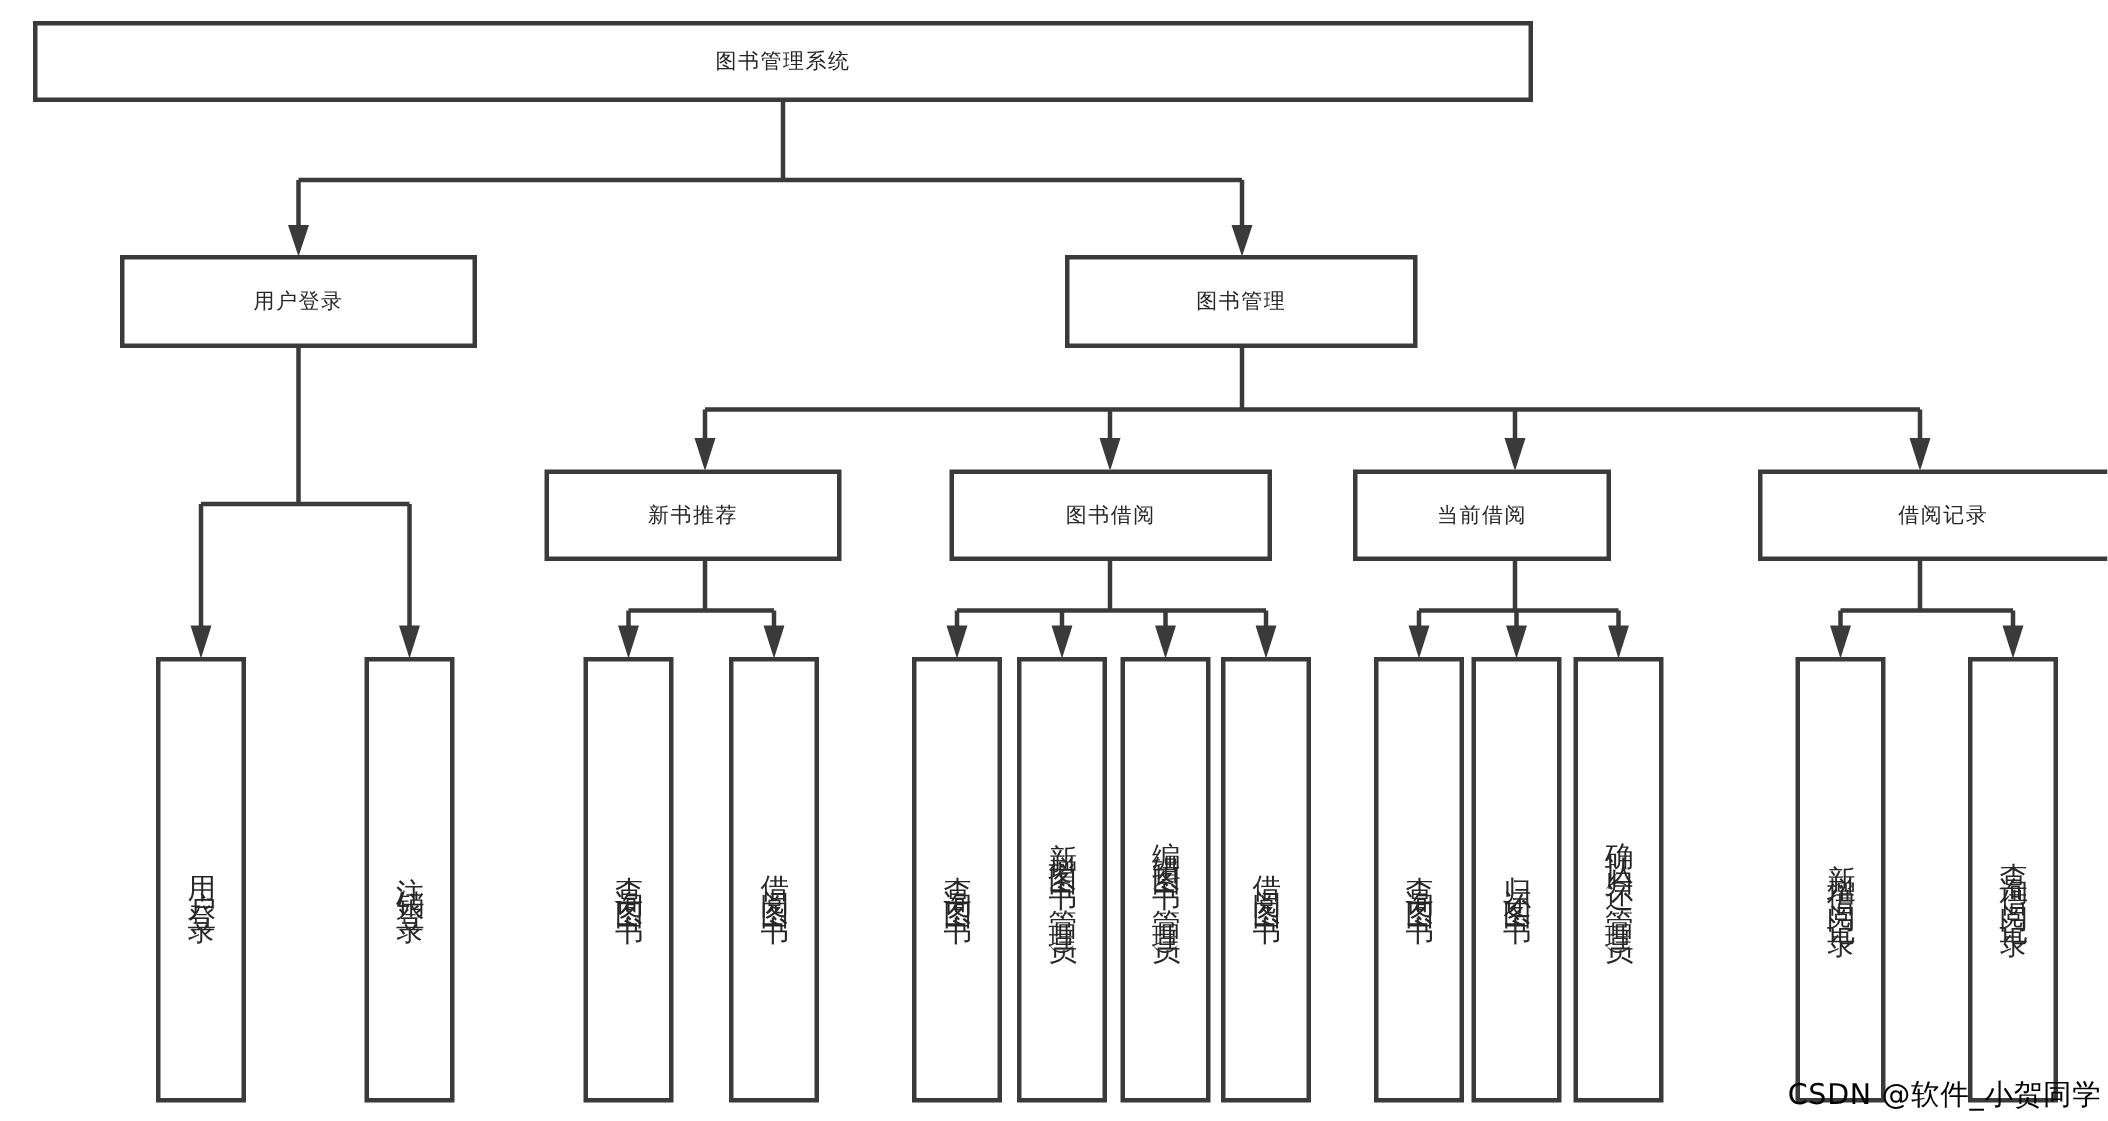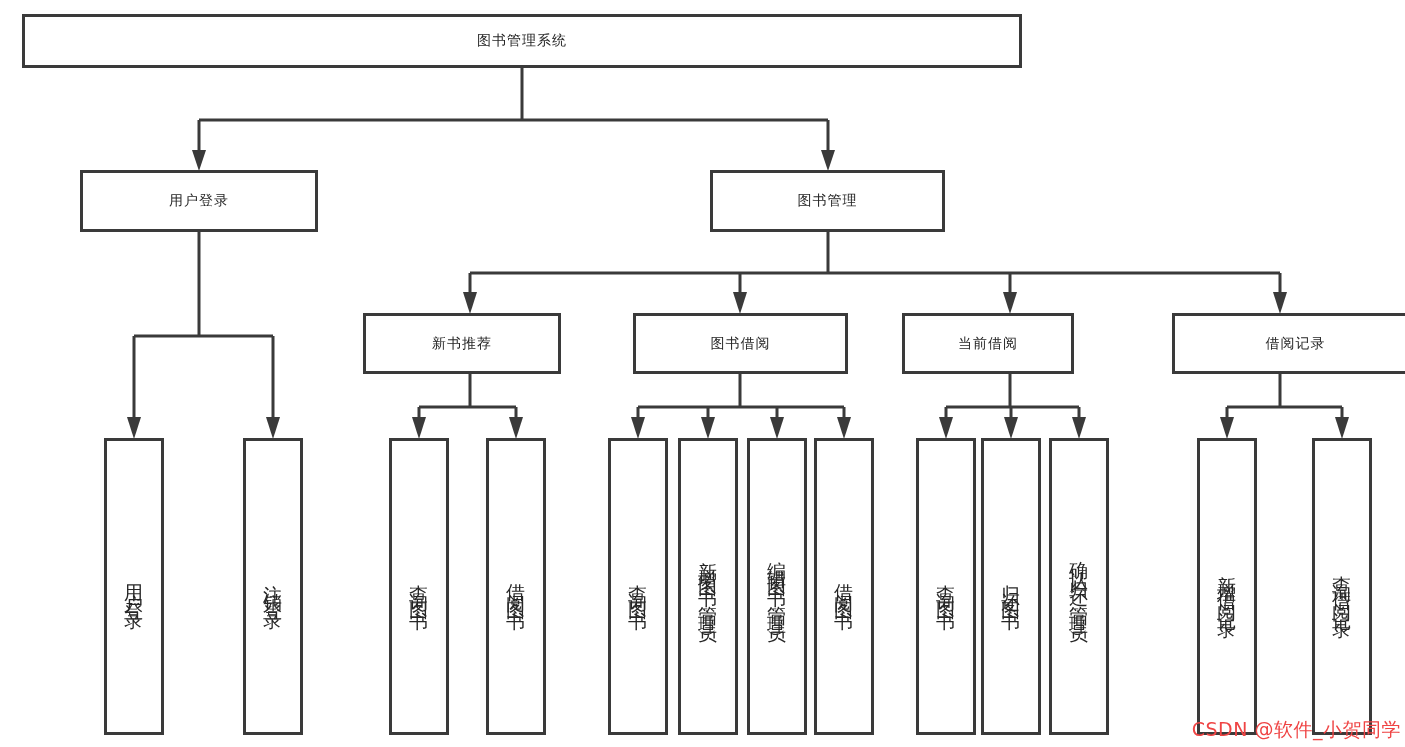--- a/index.html
+++ b/index.html
@@ -67,21 +67,21 @@
   .lf8  { left: 814px; }
   .lf9  { left: 916px; }
   .lf10 { left: 981px; }
   .lf11 { left: 1049px; }
   .lf12 { left: 1197px; }
   .lf13 { left: 1312px; }
   .watermark {
     position: absolute;
     right: 4px;
     bottom: 4px;
-    color: #ef4444;
+    color: #000000;
     font-size: 19px;
     letter-spacing: 0.5px;
     z-index: 2;
     white-space: nowrap;
   }
 </style>
 </head>
 <body>
 
 <div class="stage">

